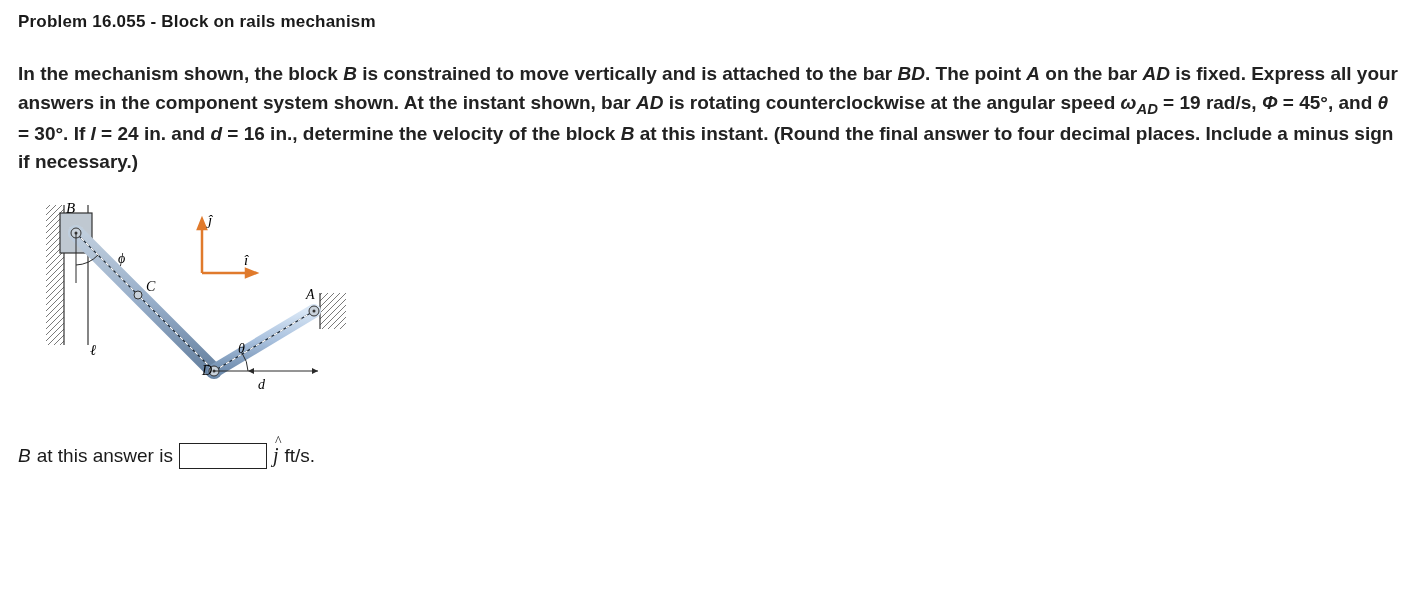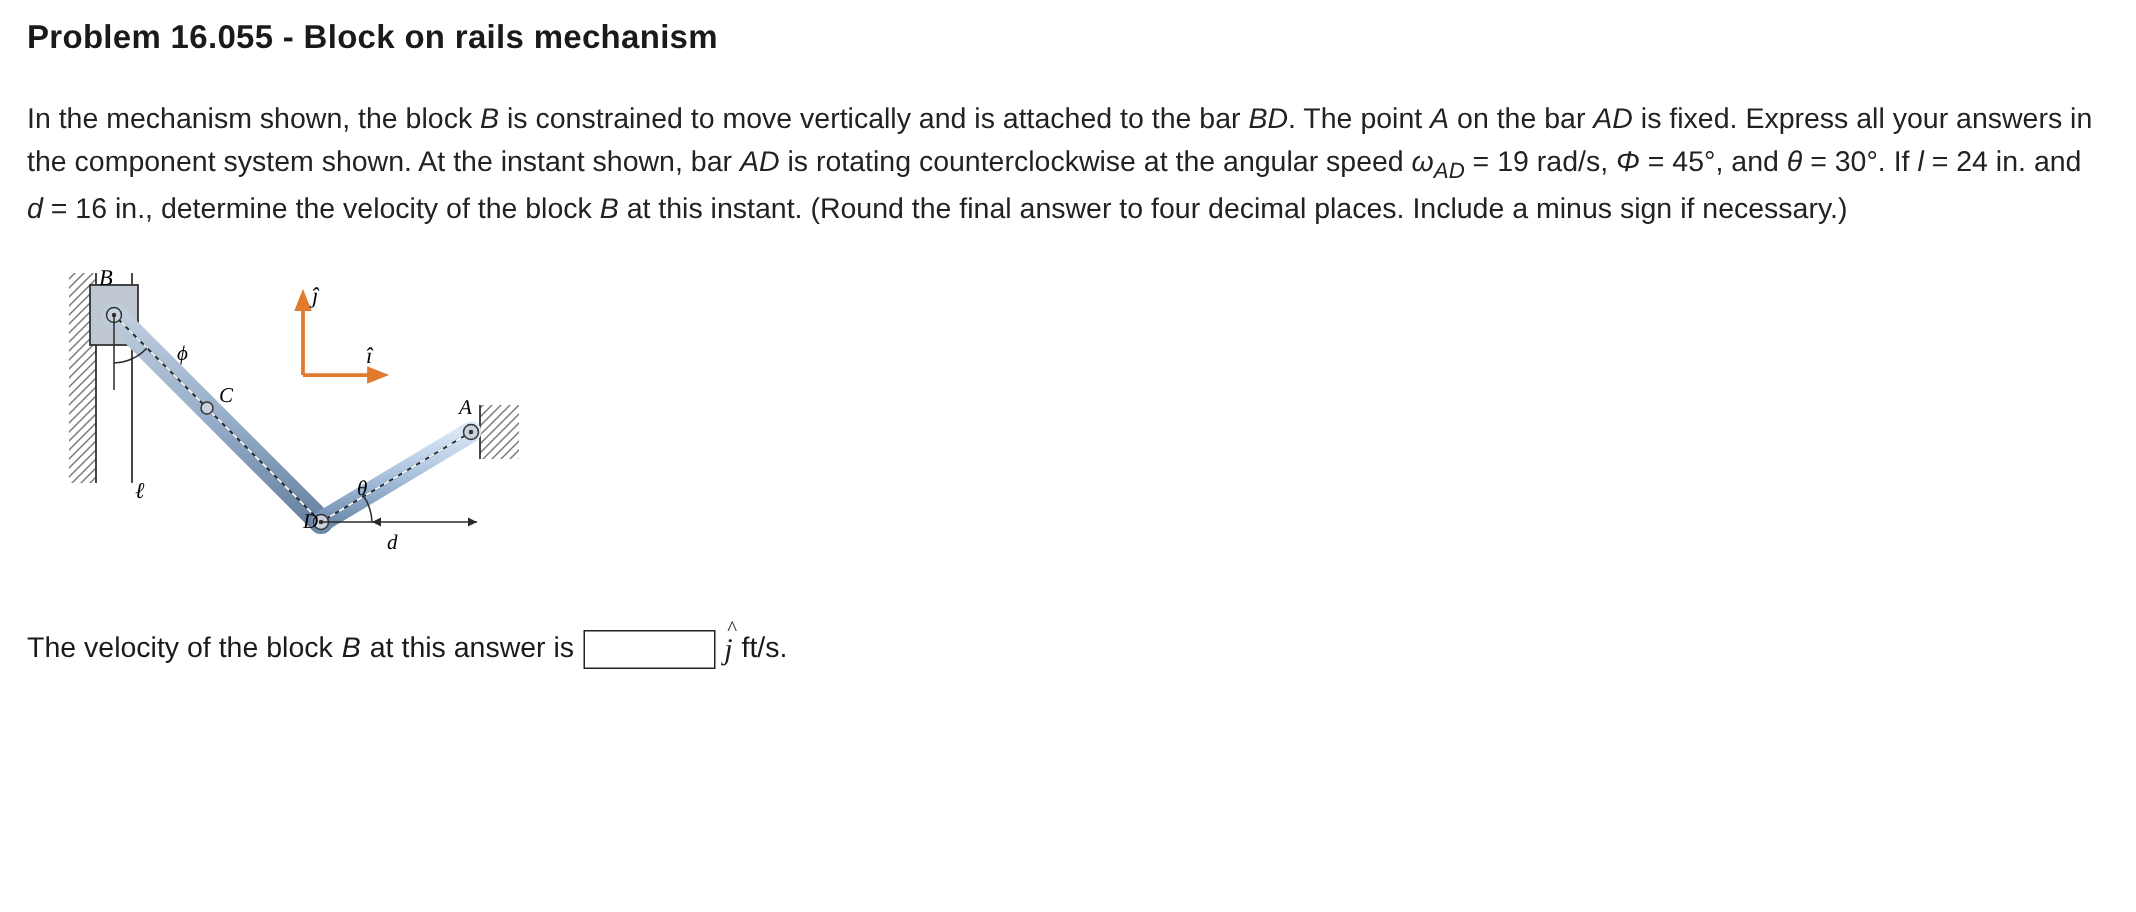--- a/index.html
+++ b/index.html
@@ -5,31 +5,32 @@
   body {
     margin: 0;
     padding: 12px 18px;
     font-family: Arial, Helvetica, sans-serif;
     color: #1a1a1a;
     width: 1424px;
     box-sizing: border-box;
     background: #fff;
   }
   h2.title {
-    font-size: 22px;
+    font-size: 17px;
     font-weight: 700;
     margin: 0 0 28px 0;
     letter-spacing: 0.2px;
   }
   .desc {
     font-size: 19px;
     line-height: 1.5;
     color: #222;
     max-width: 1380px;
     margin-bottom: 18px;
+    font-weight: bold;
   }
   .desc em { font-style: italic; }
   .sub { font-style: italic; font-size: 0.78em; vertical-align: sub; }
   .omega { font-style: italic; }
   .diagram-row {
     margin: 8px 0 28px 0;
   }
   .answer-row {
     font-size: 19px;
     display: flex;
@@ -139,19 +140,18 @@
   <text x="72" y="160" font-family="Times New Roman, serif" font-style="italic" font-size="15" fill="#000">ℓ</text>
   <text x="240" y="194" font-family="Times New Roman, serif" font-style="italic" font-size="14" fill="#000">d</text>
   <text x="100" y="68" font-family="Times New Roman, serif" font-style="italic" font-size="14" fill="#000">ϕ</text>
   <text x="220" y="158" font-family="Times New Roman, serif" font-style="italic" font-size="14" fill="#000">θ</text>
   <text x="190" y="30" font-family="Times New Roman, serif" font-style="italic" font-size="15" fill="#000">ĵ</text>
   <text x="226" y="70" font-family="Times New Roman, serif" font-style="italic" font-size="15" fill="#000">î</text>
 </svg>
 </div>
 
 <div class="answer-row">
-  <span>The velocity of the block </span>
   <em>B</em>
   <span> at this answer is </span>
   <span class="blank"></span>
   <span class="jhat">j</span>
   <span>  ft/s.</span>
 </div>
 
 </body></html>

